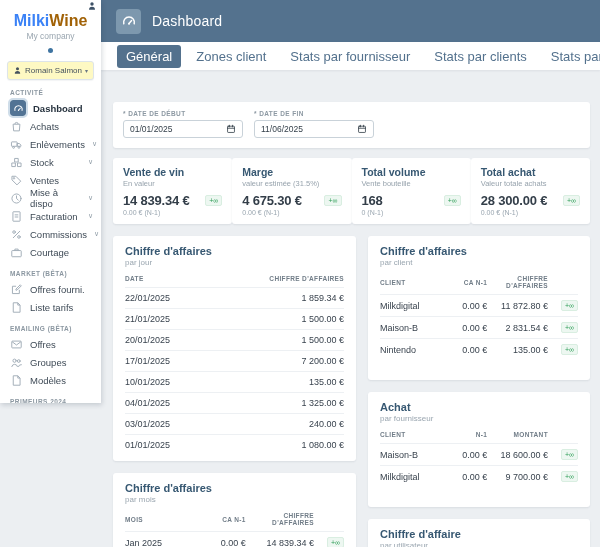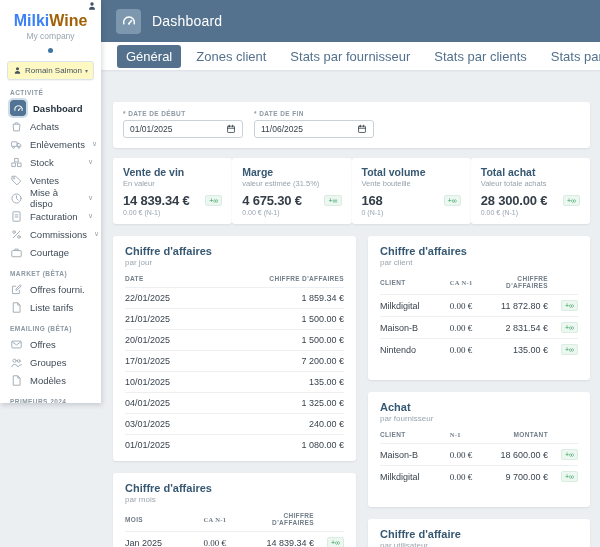--- a/index.html
+++ b/index.html
@@ -96,21 +96,21 @@
 
   .tcard { padding:9px 12px 6px; }
   .tcard .t { font-size:11px; font-weight:bold; color:#375872; }
   .tcard .s { font-size:8px; color:#9aa6b0; margin:1px 0 5px; }
   .thead, .trow { display:grid; align-items:center; }
   .thead { font-size:6.5px; font-weight:bold; color:#717d88; letter-spacing:.35px; padding:3px 0 5px; }
   .trow { font-size:9px; color:#39434e; padding:5px 0; border-top:1px solid #edf0f3; min-height:19px; }
   .g2 { grid-template-columns:1fr auto; }
   .g4 { grid-template-columns:1.15fr .62fr 1fr 30px; }
   .r { text-align:right; }
-  .c { text-align:left;font-family:Liberation Serif, serif; }
+  .c { text-align:right; }
   .bcell { display:flex; justify-content:flex-end; }
 
   svg.ic { display:block; }
 </style>
 </head>
 <body>
 
 <svg width="0" height="0" style="position:absolute">
   <defs>
     <g id="i-gauge">

